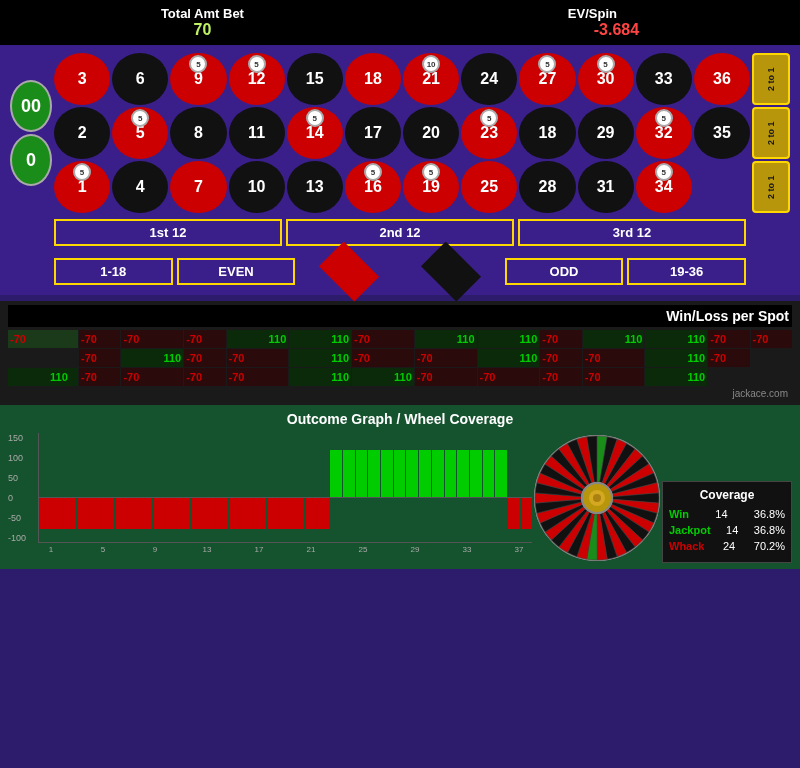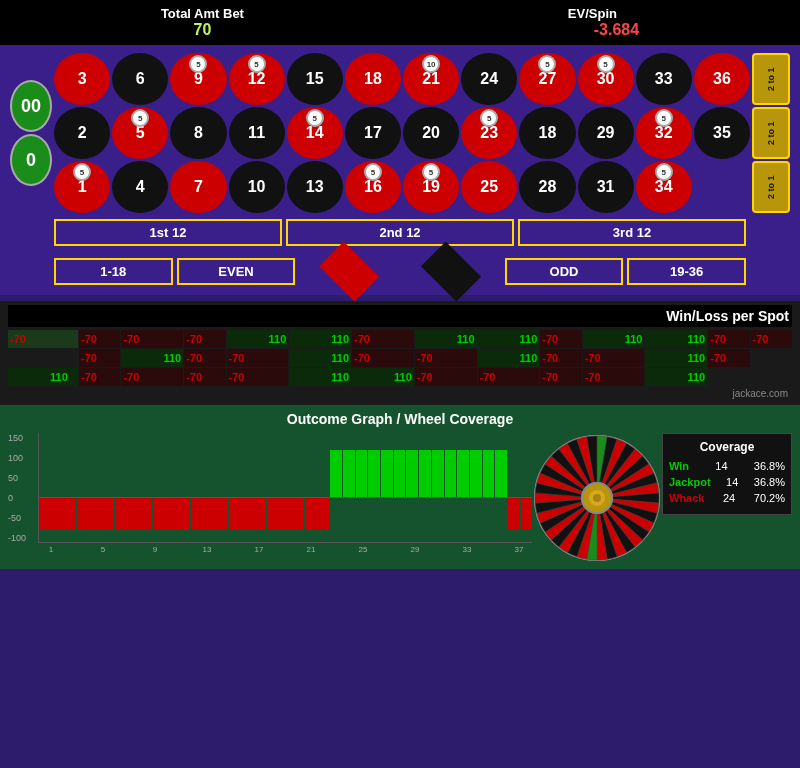--- a/index.html
+++ b/index.html
@@ -242,21 +242,21 @@
     }
     .outcome-title {
       color: white;
       text-align: center;
       font-size: 14px;
       font-weight: bold;
       margin-bottom: 6px;
     }
     .outcome-content {
       display: flex;
-      align-items: flex-start;
+      align-items: flex-end;
     }
     .chart-area {
       flex: 1;
       position: relative;
       height: 130px;
     }
     .y-axis-labels {
       position: absolute;
       left: 0;
       top: 0;

